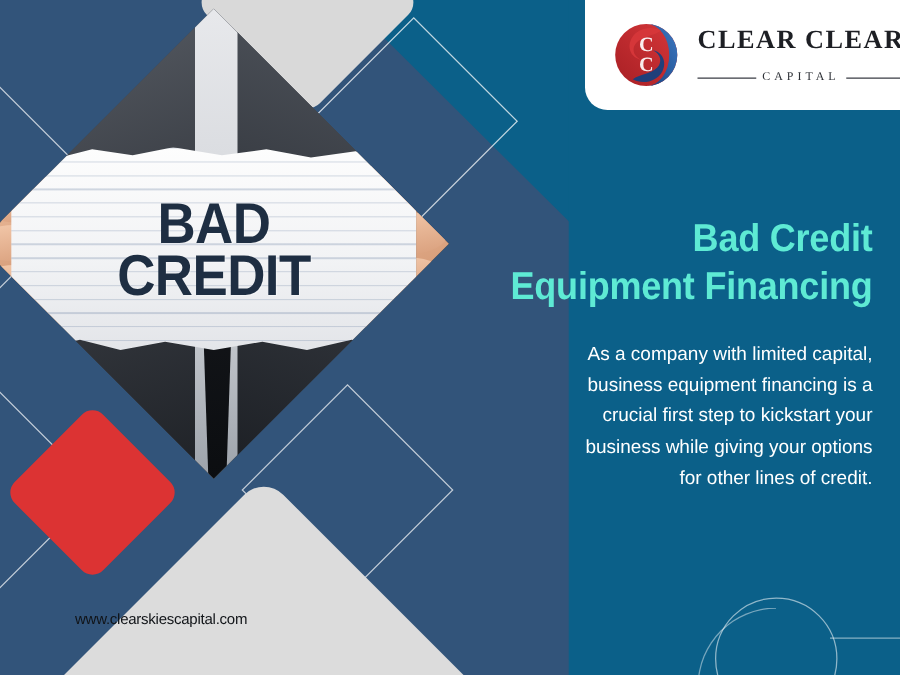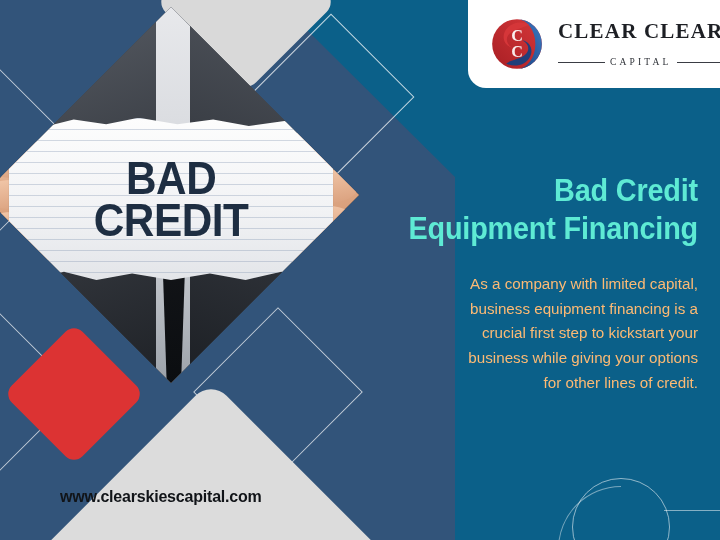--- a/index.html
+++ b/index.html
@@ -104,21 +104,21 @@
     box-shadow:inset 6px -4px 10px rgba(0,0,0,.22);}
   .ph-finger{position:absolute;background:linear-gradient(170deg,#f3c9ab,#d99f7c);border-radius:50%;}
 
   
   .url-diamond{
     position:absolute;left:86px;top:432px;width:250px;height:250px;
     background:#dcdcdc;border-radius:22px;transform:rotate(45deg);
   }
   .url-text{
     position:absolute;left:60px;top:488px;width:300px;
-    font-size:16px;font-weight:bold;color:#111418;
+    font-size:12px;font-weight:normal;color:#111418;
     letter-spacing:-.2px;white-space:nowrap;
   }
 
   
   .logo-badge{
     position:absolute;left:468px;top:0;width:252px;height:88px;
     background:#fff;border-radius:0 0 0 18px;
     display:flex;align-items:center;
   }
   .logo-mark{width:54px;height:54px;margin-left:22px;flex:0 0 auto;position:relative;}
@@ -136,21 +136,21 @@
 
   
   .headline{
     position:absolute;right:22px;top:172px;width:420px;
     text-align:right;color:#5eead4;font-weight:bold;
     font-size:31px;line-height:1.24;letter-spacing:-.2px;
   }
   .headline span{display:block;transform:scaleX(.93);transform-origin:right center;}
   .body-copy{
     position:absolute;right:22px;top:272px;width:250px;
-    text-align:right;color:#fdba74;font-size:15.2px;line-height:1.62;
+    text-align:right;color:#ffffff;font-size:15.2px;line-height:1.62;
     font-weight:400;
   }
 
   
   .deco-circle{
     position:absolute;left:572px;top:478px;width:96px;height:96px;
     border:1.3px solid rgba(255,255,255,.55);border-radius:50%;
   }
   .deco-arc2{
     position:absolute;left:558px;top:486px;width:62px;height:62px;

